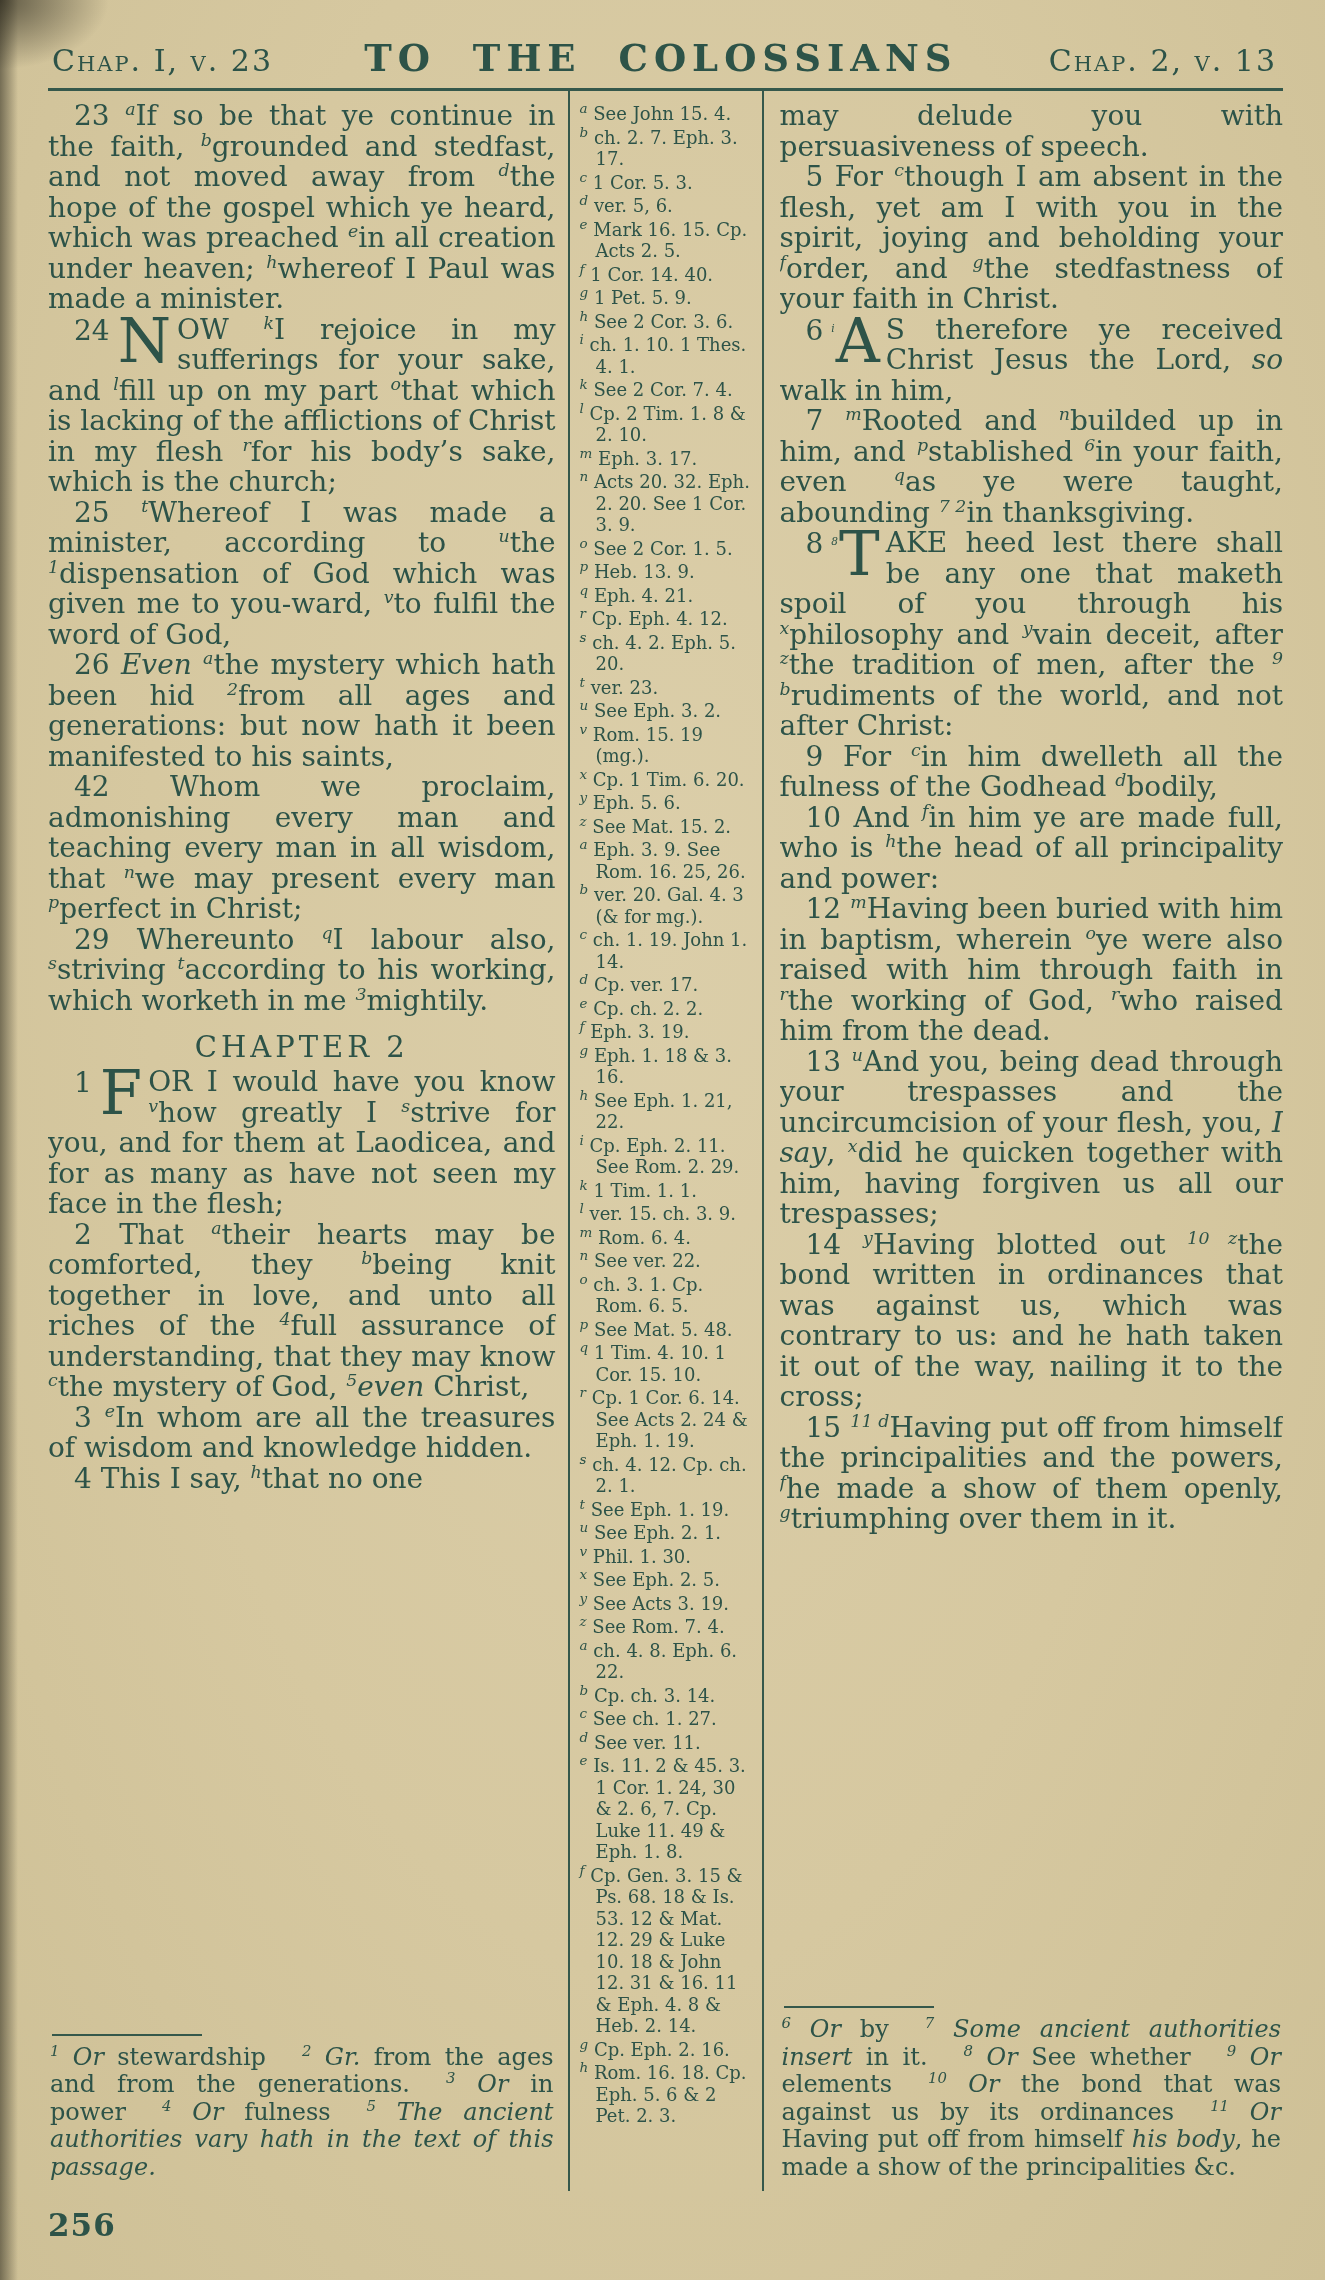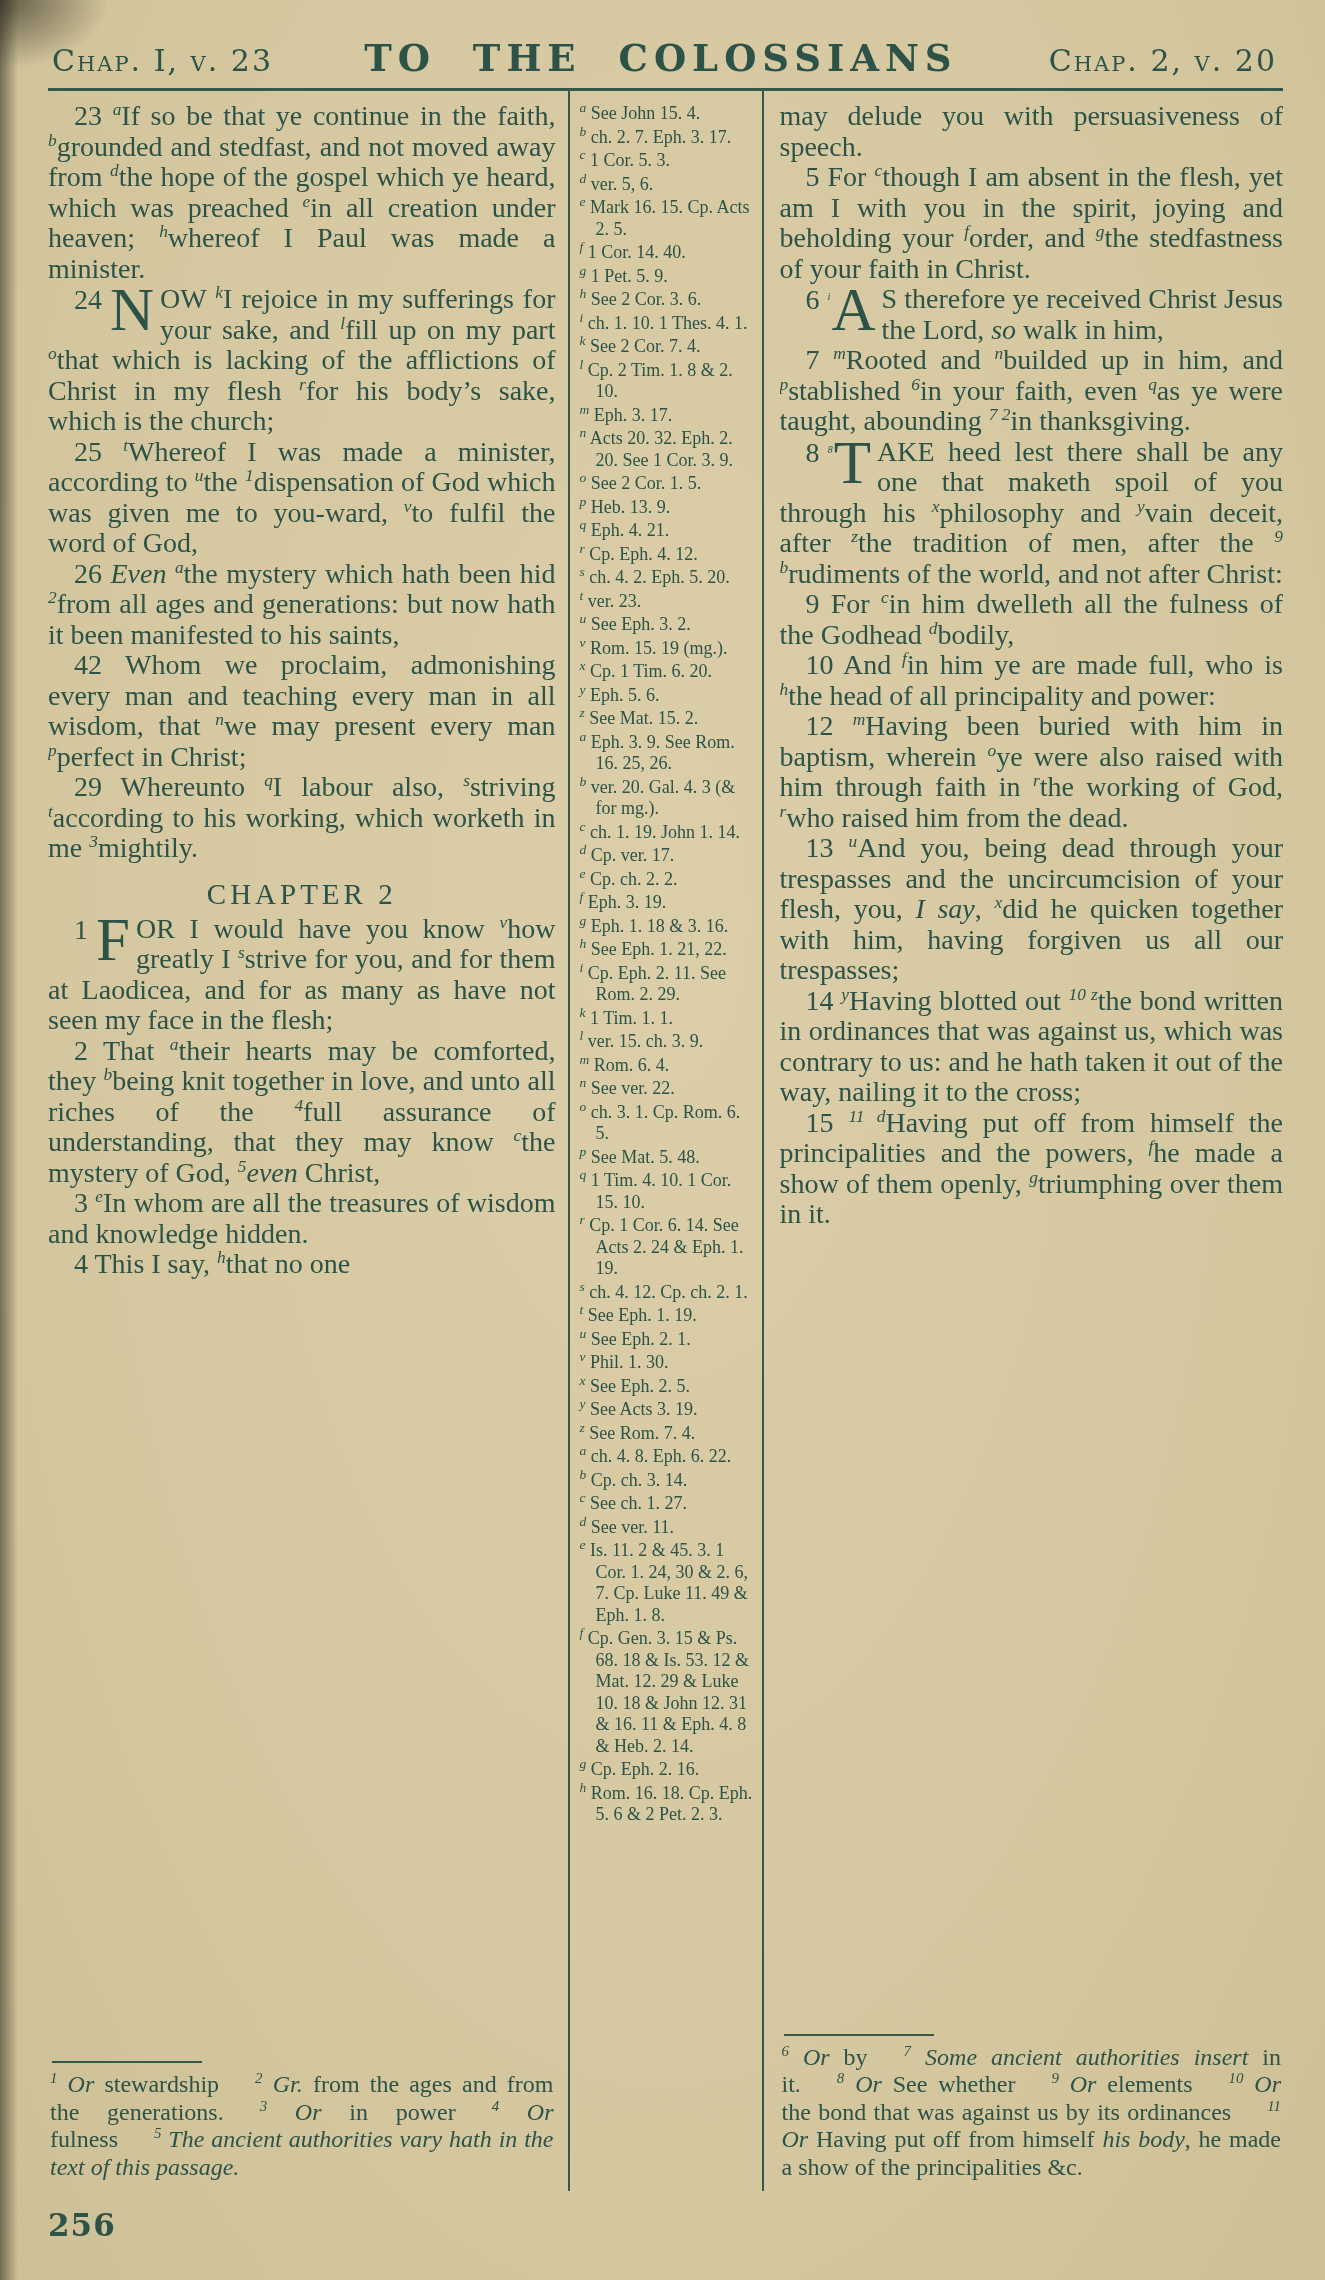--- a/index.html
+++ b/index.html
@@ -33,21 +33,20 @@
     padding: 12px 6px 8px 4px;
   }
   .header-chap { font-size: 30px; font-variant: small-caps; letter-spacing: 2px; white-space: nowrap; }
   .header-title { font-size: 37px; font-weight: bold; letter-spacing: 6px; word-spacing: 18px; white-space: nowrap; }
   .header-rule { border: none; border-top: 3px solid var(--rule); margin: 0; }
   .columns {
     display: grid;
     grid-template-columns: 1fr 196px 1fr;
     height: 2100px;
     overflow: hidden;
-    font-family: Liberation Serif, serif;
   }
   .col { padding-top: 10px; min-height: 0; }
   .col-left  { padding-right: 12px; display: flex; flex-direction: column; }
   .col-right { padding-left: 16px;  display: flex; flex-direction: column; }
   .verses { flex: 1 1 auto; min-height: 0; overflow: hidden; }
   .col-center {
     border-left: 2px solid var(--rule);
     border-right: 2px solid var(--rule);
     padding: 12px 6px 0 10px;
     font-size: 18px; line-height: 21.5px;
@@ -86,21 +85,21 @@
 </head>
 <body>
 
 <div class="page">
   <div class="edge-left"></div>
   <div class="corner-mark"></div>
 
   <header class="page-header">
     <span class="header-chap">Chap. I, v. 23</span>
     <span class="header-title">TO THE COLOSSIANS</span>
-    <span class="header-chap">Chap. 2, v. 20</span>
+    <span class="header-chap">Chap. 2, v. 13</span>
   </header>
   <hr class="header-rule">
 
   <div class="columns">
     <div class="col col-left">
       <div class="verses">
           <p class="verse"><span class="vnum">23</span> <sup>a</sup>If so be that ye continue in the faith, <sup>b</sup>grounded and stedfast, and not moved away from <sup>d</sup>the hope of the gospel which ye heard, which was preached <sup>e</sup>in all creation under heaven; <sup>h</sup>whereof I Paul was made a minister.</p>
           <p class="verse has-drop"><span class="dropwrap">
               <span class="vnum">24</span>
               <span class="dropcap">N</span>

